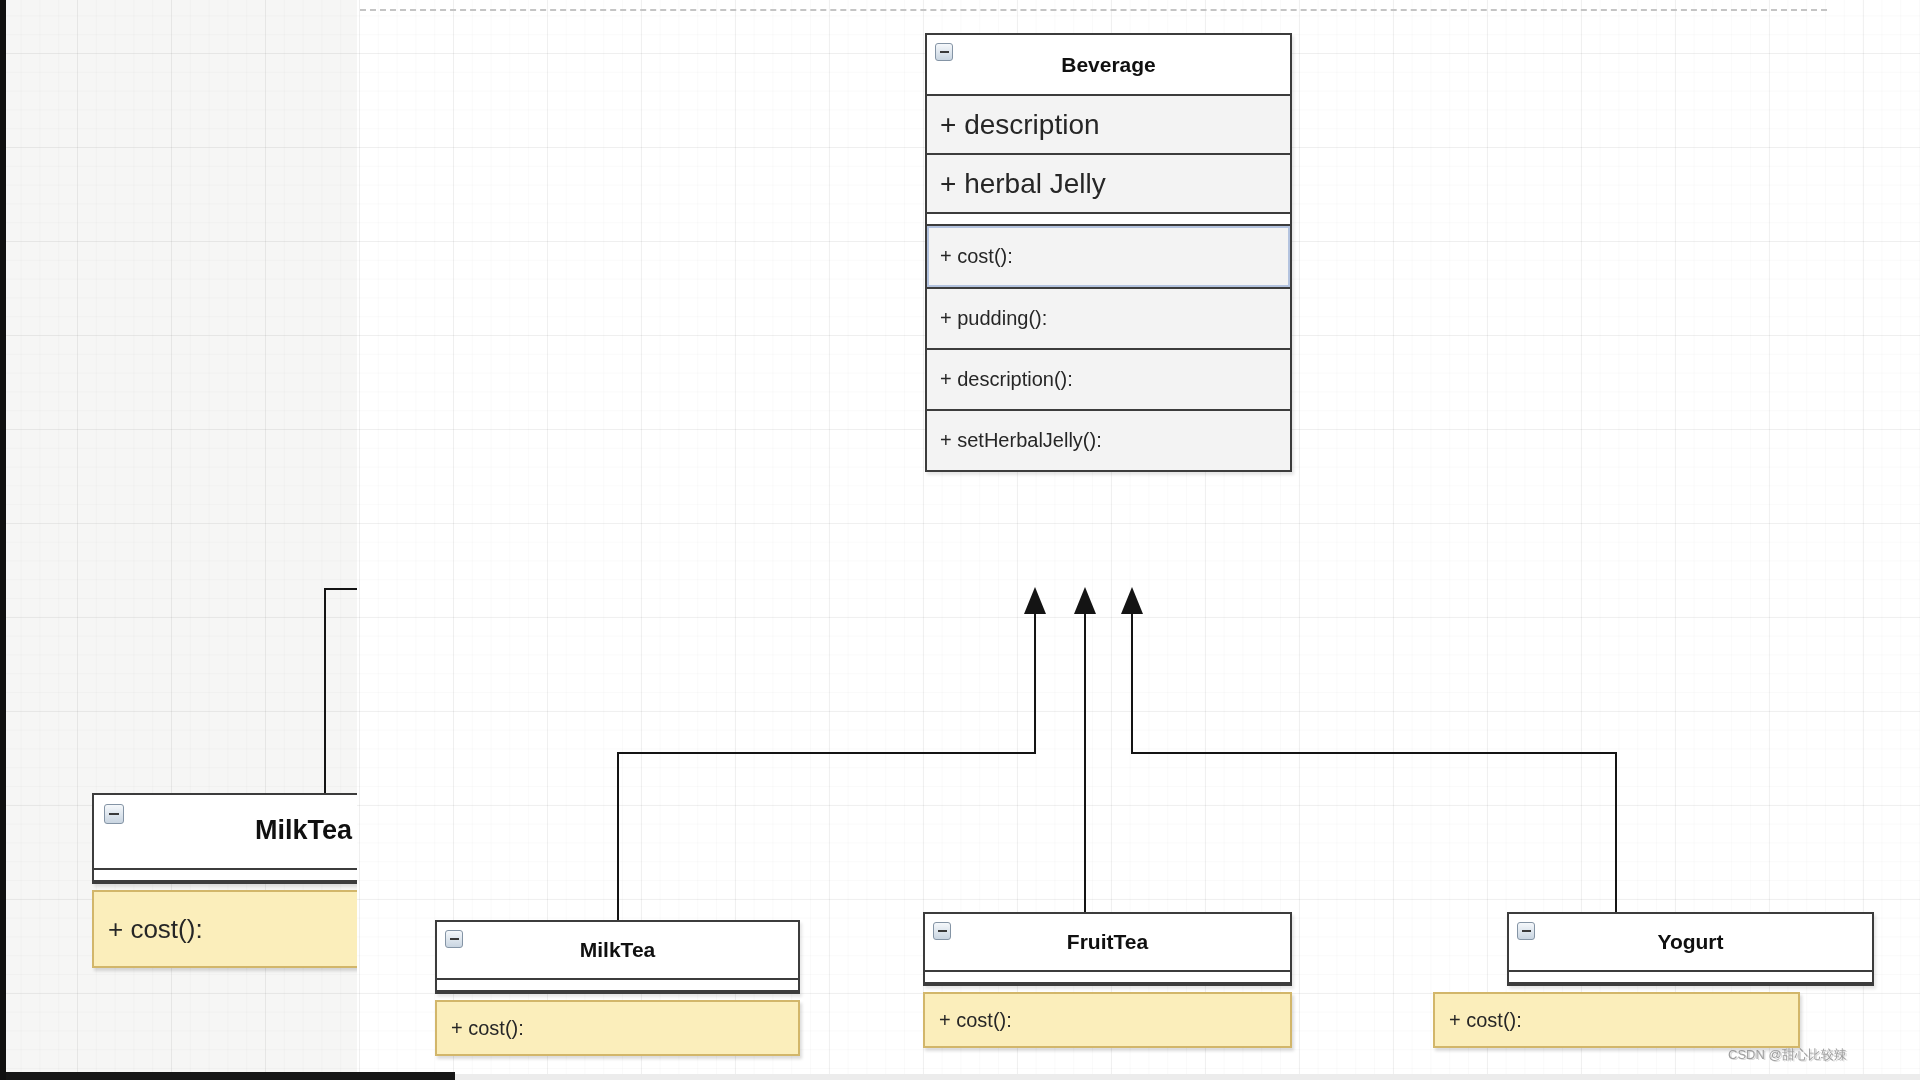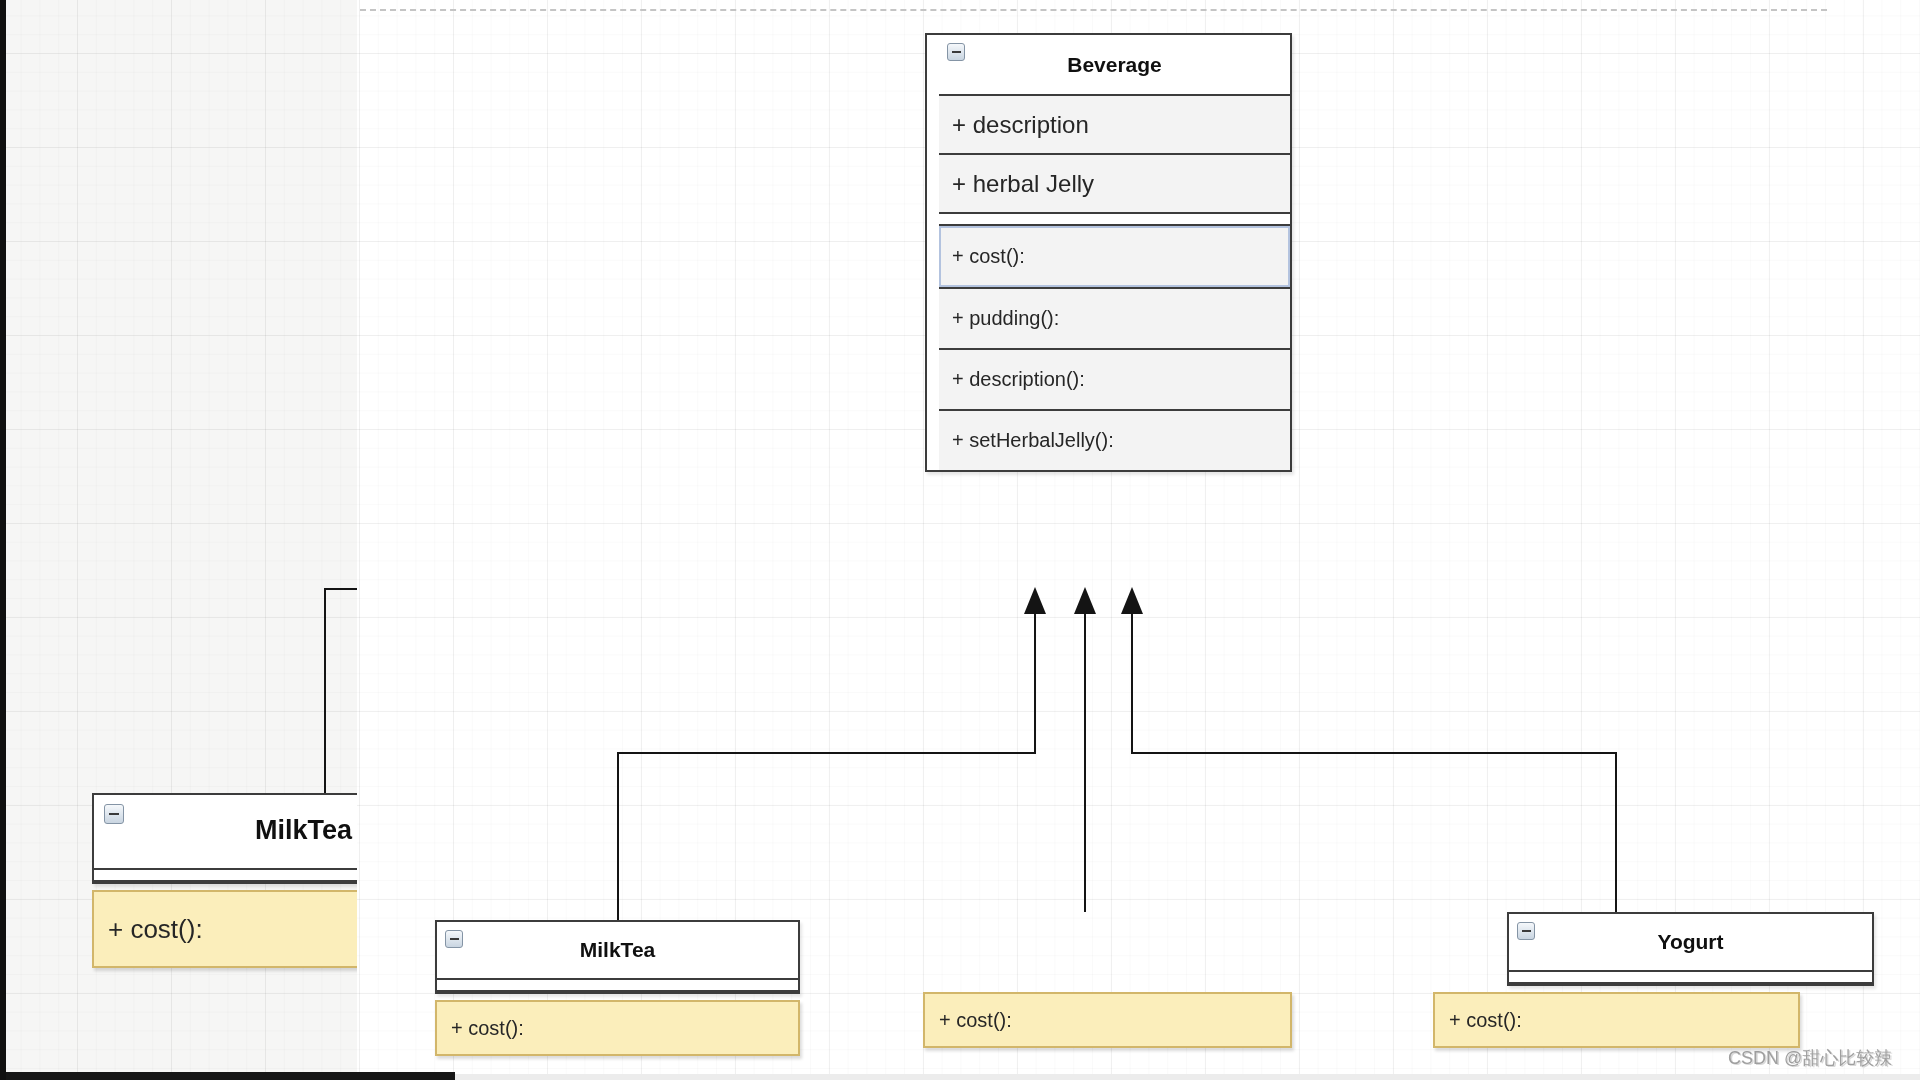--- a/index.html
+++ b/index.html
@@ -48,30 +48,30 @@
   .collapse.big{left:10px;top:9px;width:20px;height:20px;}
   .collapse.big .bar{width:10px;}
 
   
   .edge{background:#141414;}
   .arrowhead{width:0;height:0;border-left:11px solid transparent;border-right:11px solid transparent;border-bottom:27px solid #141414;}
 
   
   .bev .hdr{height:59px;}
   .bev .title{font-size:21px;}
-  .bev .row{height:59px;font-size:24px;}
+  .bev .row{height:59px;font-size:28px;}
   .bev .mrow{height:61px;font-size:20px;background:#f3f3f3;}
   .sub .hdr{height:56px;}
   .sub .title{font-size:21px;}
   .sub-cost{font-size:20px;}
   .back .hdr{height:73px;}
   .back .title{font-size:27px;position:absolute;left:161px;top:20px;white-space:nowrap;}
   .back-cost{font-size:26px;}
 
-  .watermark{left:1728px;top:1046px;font-size:18px;color:#8a8a8a;opacity:0.82;white-space:nowrap;
+  .watermark{left:1728px;top:1046px;font-size:13px;color:#8a8a8a;opacity:0.82;white-space:nowrap;
              text-shadow:1.5px 1px 0 rgba(150,150,150,0.45);}
 </style>
 </head>
 <body>
 
 <div class="stage">
 
   <div class="abs page-dash"></div>
 
   <div class="abs underlay">
@@ -84,21 +84,21 @@
         <span class="collapse big">
             <span class="bar"></span>
           </span>
         <span class="title">MilkTea</span>
       </div>
       <div class="band"></div>
     </div>
     <div class="abs yrow back-cost" style="left:86px;top:890px;width:350px;height:78px;">+ cost():</div>
   </div>
 
-  <div class="abs uml bev" style="left:925px;top:33px;width:367px;padding-left:12px;">
+  <div class="abs uml bev" style="left:925px;top:33px;width:367px;">
     <div class="hdr">
       <span class="collapse">
           <span class="bar"></span>
         </span>
       <span class="title">Beverage</span>
     </div>
     <div class="row">+ description</div>
     <div class="row">+ herbal Jelly</div>
     <div class="band"></div>
     <div class="row mrow noline blue">+ cost():</div>
@@ -124,20 +124,29 @@
     <div class="hdr">
       <span class="collapse">
           <span class="bar"></span>
         </span>
       <span class="title">MilkTea</span>
     </div>
     <div class="band"></div>
   </div>
   <div class="abs yrow sub-cost" style="left:435px;top:1000px;width:365px;height:56px;">+ cost():</div>
 
+  <div class="abs uml sub" style="left:923px;top:912px;width:369px;">
+    <div class="hdr">
+      <span class="collapse">
+          <span class="bar"></span>
+        </span>
+      <span class="title">FruitTea</span>
+    </div>
+    <div class="band"></div>
+  </div>
   <div class="abs yrow sub-cost" style="left:923px;top:992px;width:369px;height:56px;">+ cost():</div>
 
   <div class="abs uml sub" style="left:1507px;top:912px;width:367px;">
     <div class="hdr">
       <span class="collapse">
           <span class="bar"></span>
         </span>
       <span class="title">Yogurt</span>
     </div>
     <div class="band"></div>

